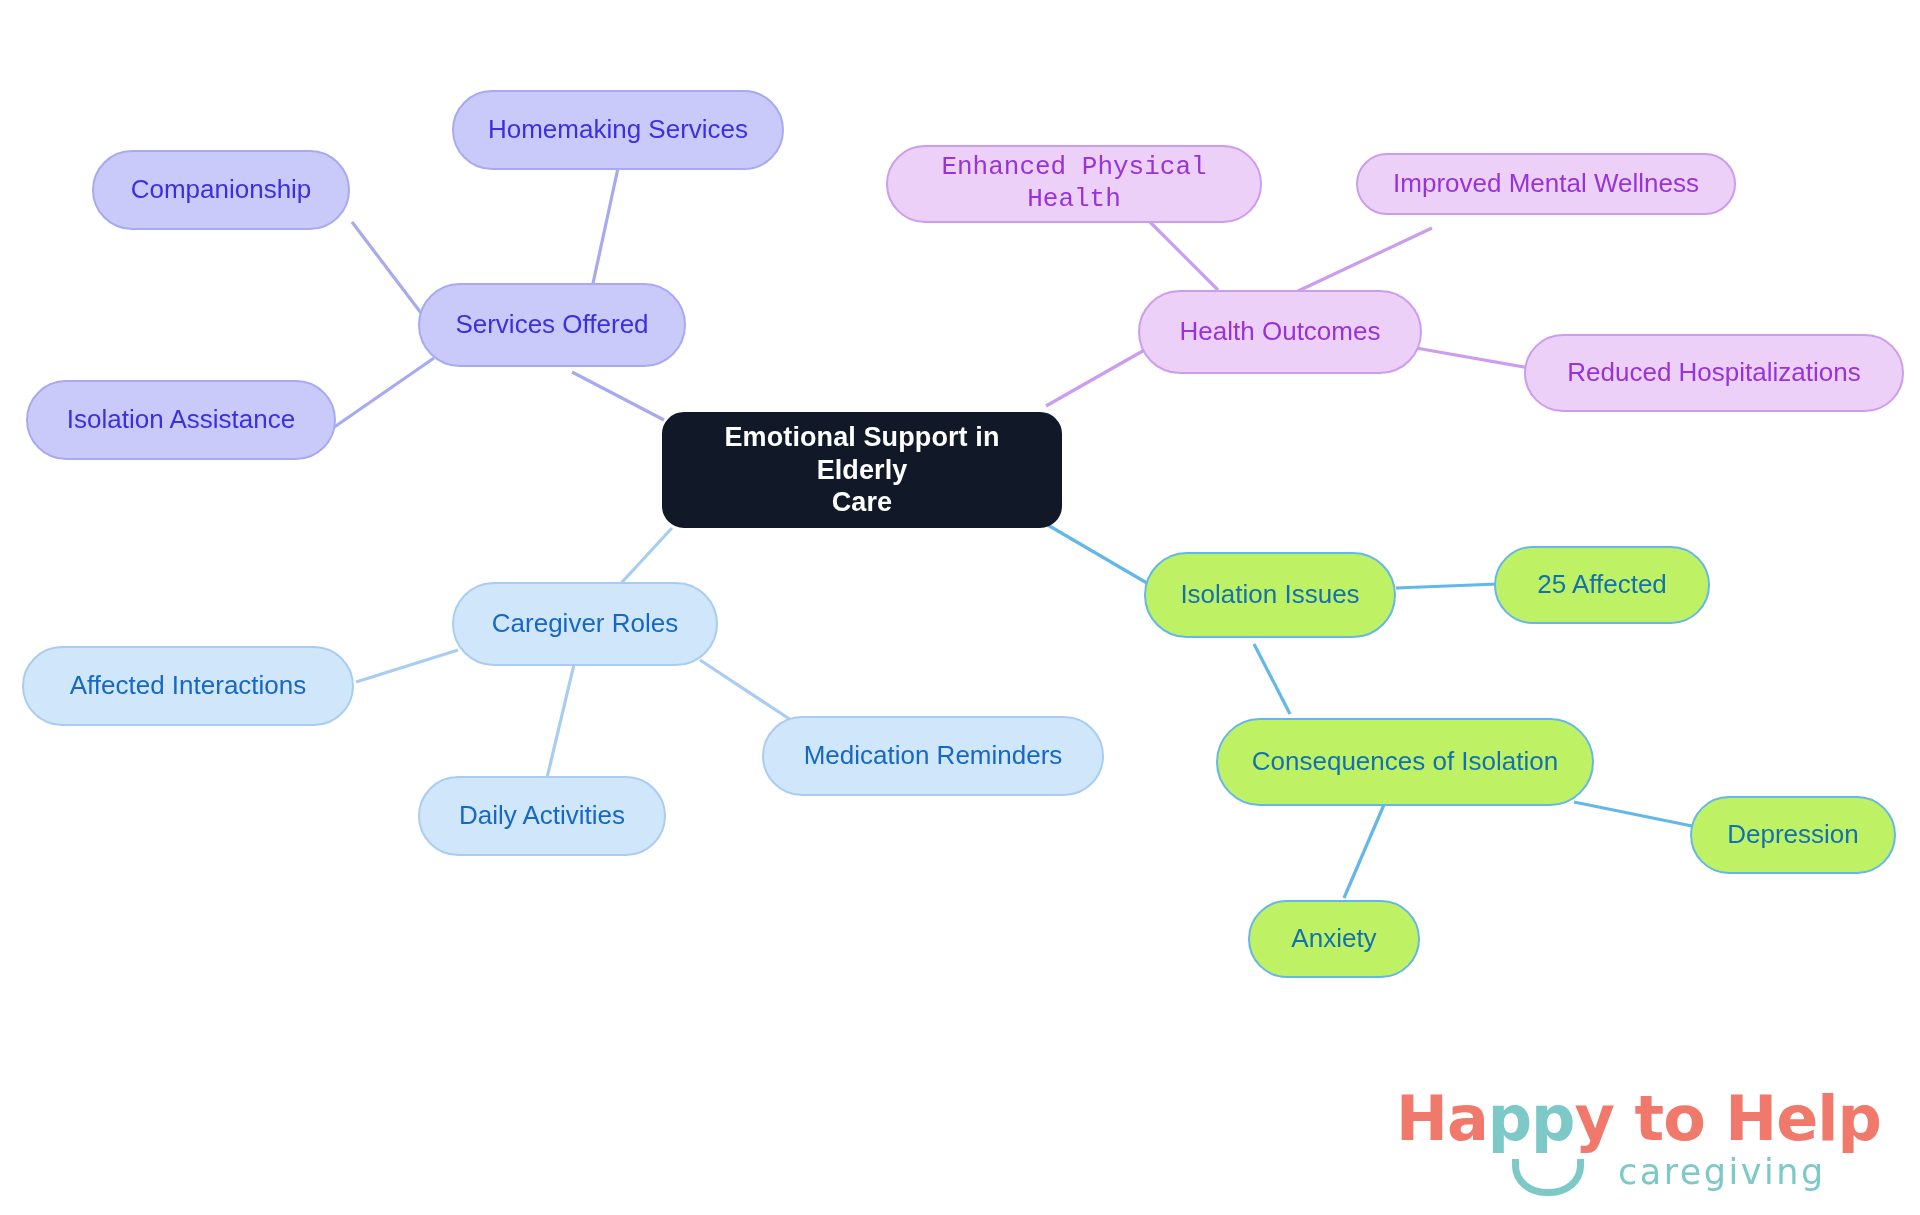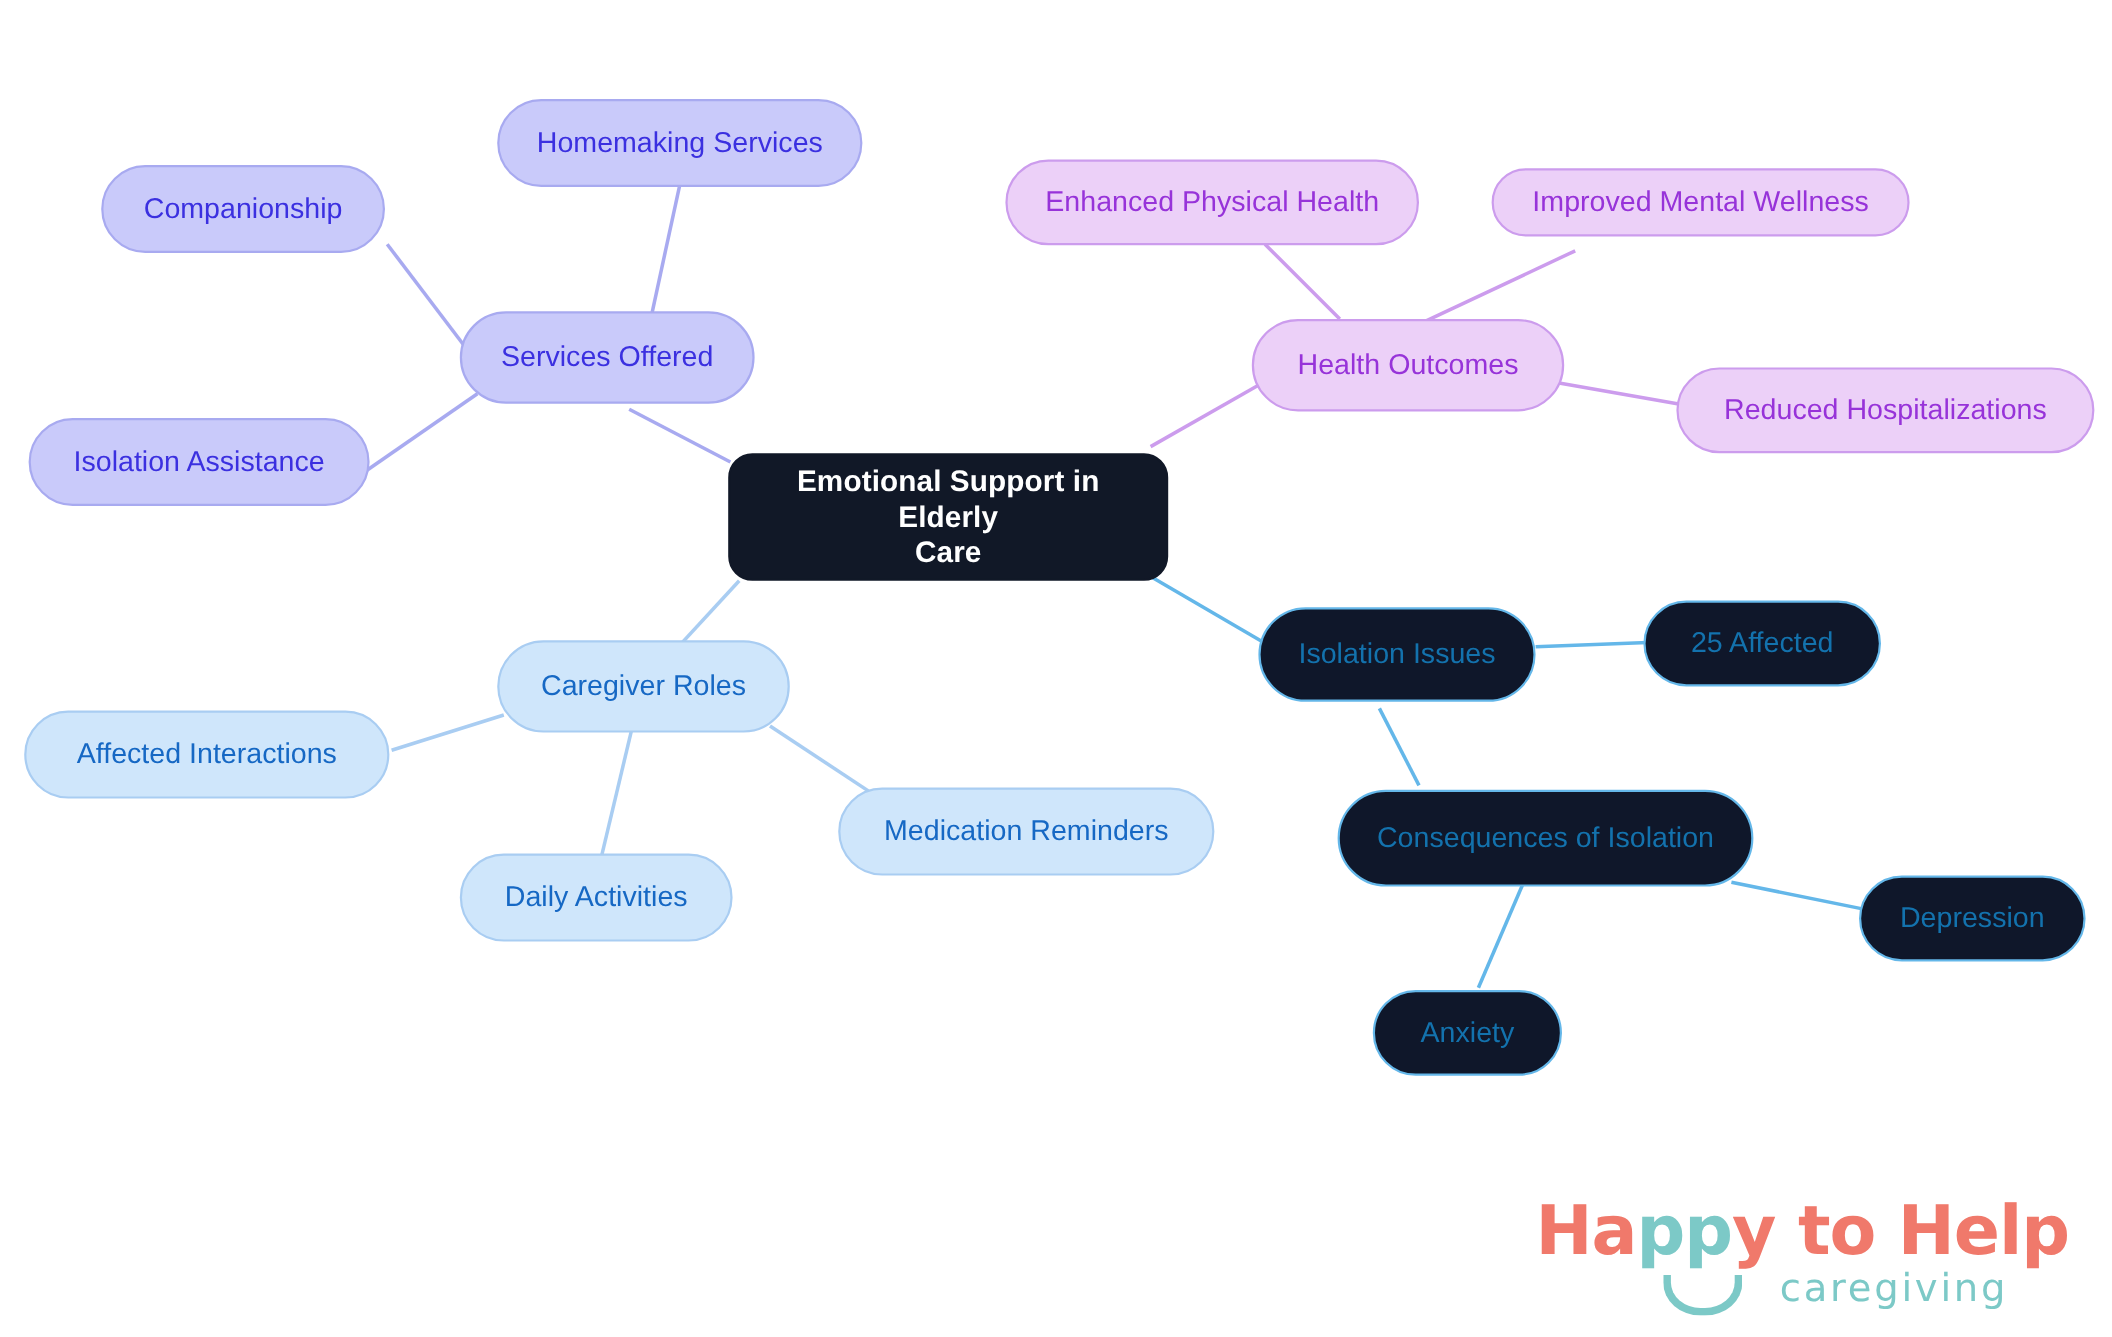--- a/index.html
+++ b/index.html
@@ -52,21 +52,21 @@
     color: #3b30e0;
     font-size: 26px;
   }
   .node-pink {
     background: #ecd0f8;
     border-color: #cc9ced;
     color: #9733d9;
     font-size: 26px;
   }
   .node-blue-deep {
-    background: #0f172a;
+    background: #bef264;
     border-color: #64b7e9;
     color: #1372ad;
     font-size: 26px;
   }
   .node-blue-light {
     background: #cfe6fb;
     border-color: #a9cdf2;
     color: #1668c4;
     font-size: 26px;
   }
@@ -154,21 +154,21 @@
   </svg>
 
   <div class="node node-purple" style="left:452px; top:90px; width:332px; height:80px;">Homemaking Services</div>
 
   <div class="node node-purple" style="left:92px; top:150px; width:258px; height:80px;">Companionship</div>
 
   <div class="node node-purple" style="left:26px; top:380px; width:310px; height:80px;">Isolation Assistance</div>
 
   <div class="node node-purple" style="left:418px; top:283px; width:268px; height:84px;">Services Offered</div>
 
-  <div class="node node-pink" style="left:914px; top:145px; width:376px; height:78px;">Enhanced Physical Health</div>
+  <div class="node node-pink" style="left:886px; top:145px; width:376px; height:78px;font-family:Liberation Mono, monospace;">Enhanced Physical Health</div>
 
   <div class="node node-pink" style="left:1356px; top:153px; width:380px; height:62px;">Improved Mental Wellness</div>
 
   <div class="node node-pink" style="left:1524px; top:334px; width:380px; height:78px;">Reduced Hospitalizations</div>
 
   <div class="node node-pink" style="left:1138px; top:290px; width:284px; height:84px;">Health Outcomes</div>
 
   <div class="node node-root" style="left:662px; top:412px; width:400px; height:116px;">Emotional Support in Elderly
 Care</div>
 

